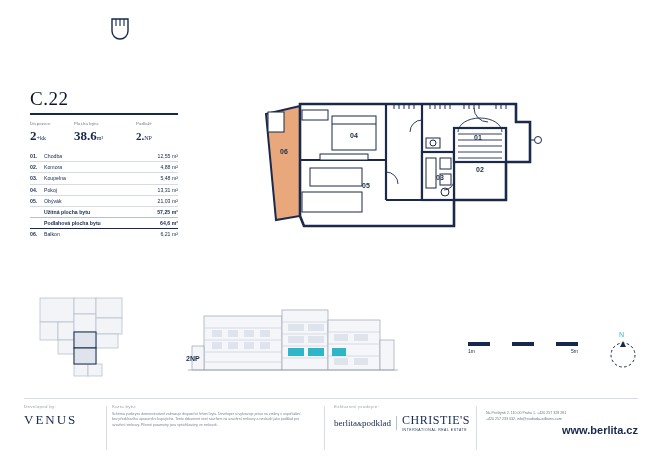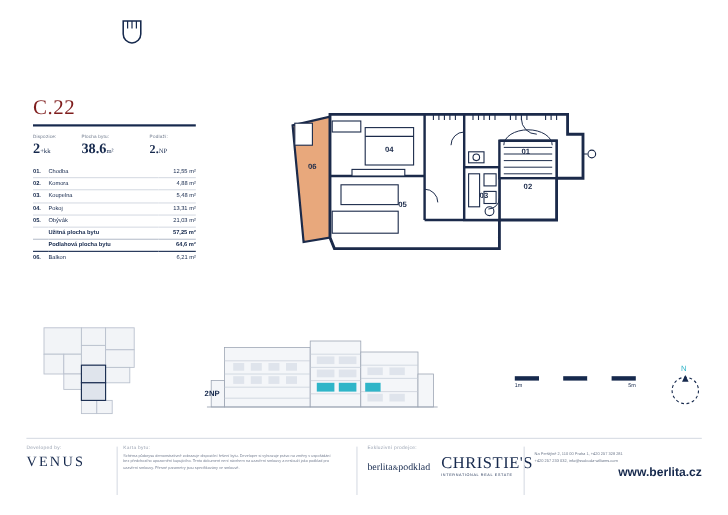--- a/index.html
+++ b/index.html
@@ -6,21 +6,21 @@
   body{width:662px;height:468px;position:relative;font-family:"Liberation Sans",sans-serif;color:#1b2a4a;overflow:hidden;}
   .page{position:absolute;inset:0;background:#fff;}
 
   
   .brand{position:absolute;left:30px;top:16px;width:180px;text-align:center;}
   .brand-mark{width:26px;height:26px;margin:0 auto 2px auto;position:relative;}
   .brand-name{font-family:"Liberation Serif",serif;font-size:25px;letter-spacing:.5px;color:#16294d;line-height:1;}
 
   
   .unit-block{position:absolute;left:30px;top:88px;width:148px;}
-  .unit-code{font-family:"Liberation Serif",serif;font-size:19px;color:#7f1d1d;letter-spacing:.5px;padding-bottom:3px;}
+  .unit-code{font-family:"Liberation Serif",serif;font-size:19px;color:#0f172a;letter-spacing:.5px;padding-bottom:3px;}
   .unit-rule{height:2px;background:#16294d;width:148px;margin-bottom:6px;}
 
   .meta{display:flex;gap:0;width:148px;margin-top:2px;}
   .meta-col{flex:1;}
   .meta-col.c1{flex:0 0 44px;}
   .meta-col.c2{flex:0 0 62px;}
   .meta-col.c3{flex:0 0 42px;}
   .meta-label{font-size:4.2px;color:#6b7689;letter-spacing:.2px;margin-bottom:1px;}
   .meta-value{font-family:"Liberation Serif",serif;color:#16294d;line-height:1;}
   .meta-value .big{font-size:13px;font-weight:bold;}
@@ -60,21 +60,21 @@
   .foot-rule{position:absolute;left:24px;top:398px;width:614px;height:1px;background:#d7dce4;}
   .foot{position:absolute;left:24px;top:404px;width:614px;height:52px;}
   .foot-label{font-size:4.4px;color:#9aa3b2;letter-spacing:.3px;margin-bottom:3px;}
   .dev{position:absolute;left:0;top:0;width:78px;}
   .venus{font-family:"Liberation Serif",serif;font-size:13px;letter-spacing:2px;color:#16294d;}
   .disc{position:absolute;left:88px;top:0;width:190px;}
   .disc p{margin:0;font-size:3.5px;line-height:1.5;color:#7b8496;}
   .sales{position:absolute;left:310px;top:0;width:150px;}
   .sw{font-family:"Liberation Serif",serif;font-size:9px;color:#16294d;}
   .sw small{font-size:6.5px;}
-  .chr{font-family:"Liberation Serif",serif;font-size:15px;color:#16294d;letter-spacing:.5px;}
+  .chr{font-family:"Liberation Serif",serif;font-size:12px;color:#16294d;letter-spacing:.5px;}
   .chr-sub{font-size:3.4px;color:#16294d;letter-spacing:.6px;}
   .contact{position:absolute;left:462px;top:6px;width:110px;font-size:3.6px;line-height:1.7;color:#6b7689;}
   .web{position:absolute;right:0;top:20px;font-size:11px;font-weight:bold;color:#16294d;}
   .divider-v{position:absolute;width:1px;background:#d7dce4;top:2px;height:44px;}
 </style>
 </head>
 <body>
 
 <div class="page">
 

